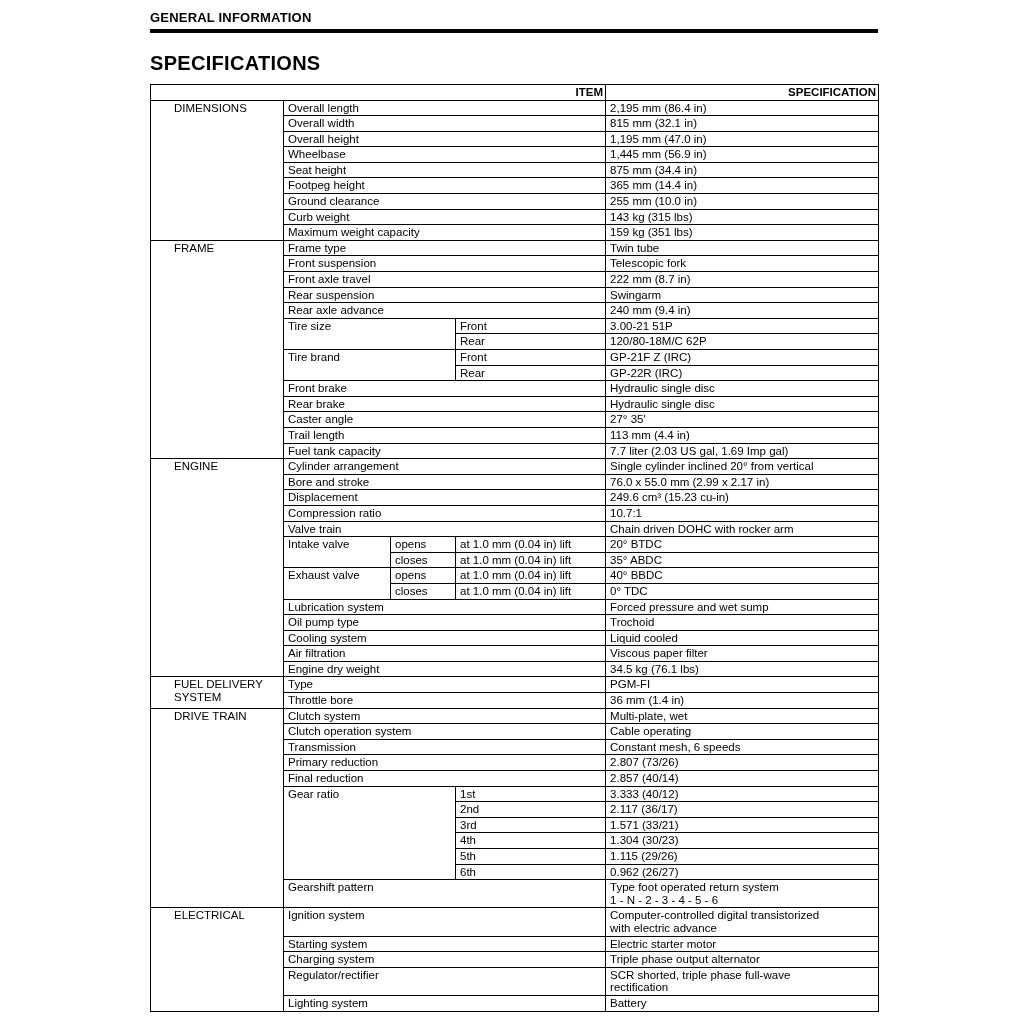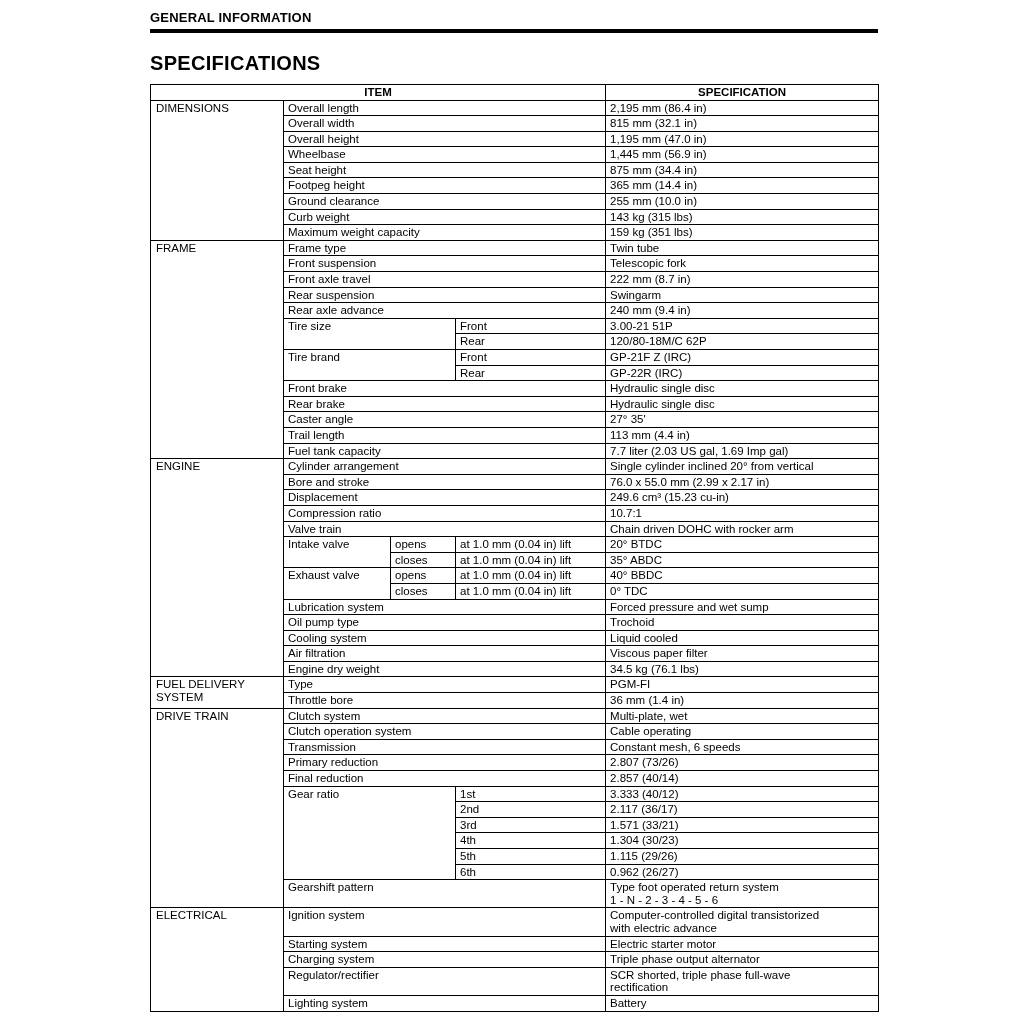--- a/index.html
+++ b/index.html
@@ -8,23 +8,23 @@
   body { position: relative; height: 1024px; overflow: hidden; }
   .page { position: absolute; left: 150px; top: 10px; width: 728px; }
   .chapter-title { font-size: 13px; font-weight: bold; letter-spacing: 0.2px; }
   .chapter-rule { height: 4px; background: #000; margin-top: 4px; }
   .page-title { font-size: 20px; font-weight: bold; margin-top: 19px; letter-spacing: 0.3px; }
   .page-subtitle { font-size: 14px; font-weight: bold; margin-top: 11px; }
   table.spec-table { border-collapse: collapse; width: 728px; margin-top: 9px;
     table-layout: fixed; border: 1.5px solid #000; }
   th, td { border: 1px solid #000; font-size: 11.5px; vertical-align: top;
     overflow: hidden; }
-  th { font-weight: bold; text-align: center; padding: 1px 2px; line-height: 12.5px; }
+  th { font-weight: bold; text-align: right; padding: 1px 2px; line-height: 12.5px; }
   td { padding: 1px 4px; line-height: 12.6px; text-align: left; font-weight: normal; }
-  td.cat { padding-left: 5px; }
+  td.cat { padding-left: 23px; }
 </style>
 </head>
 <body>
 
 <div class="page">
   <div class="chapter-title">GENERAL INFORMATION</div>
   <div class="chapter-rule"></div>
   <div class="page-title">SPECIFICATIONS</div>
 
   <table class="spec-table">

